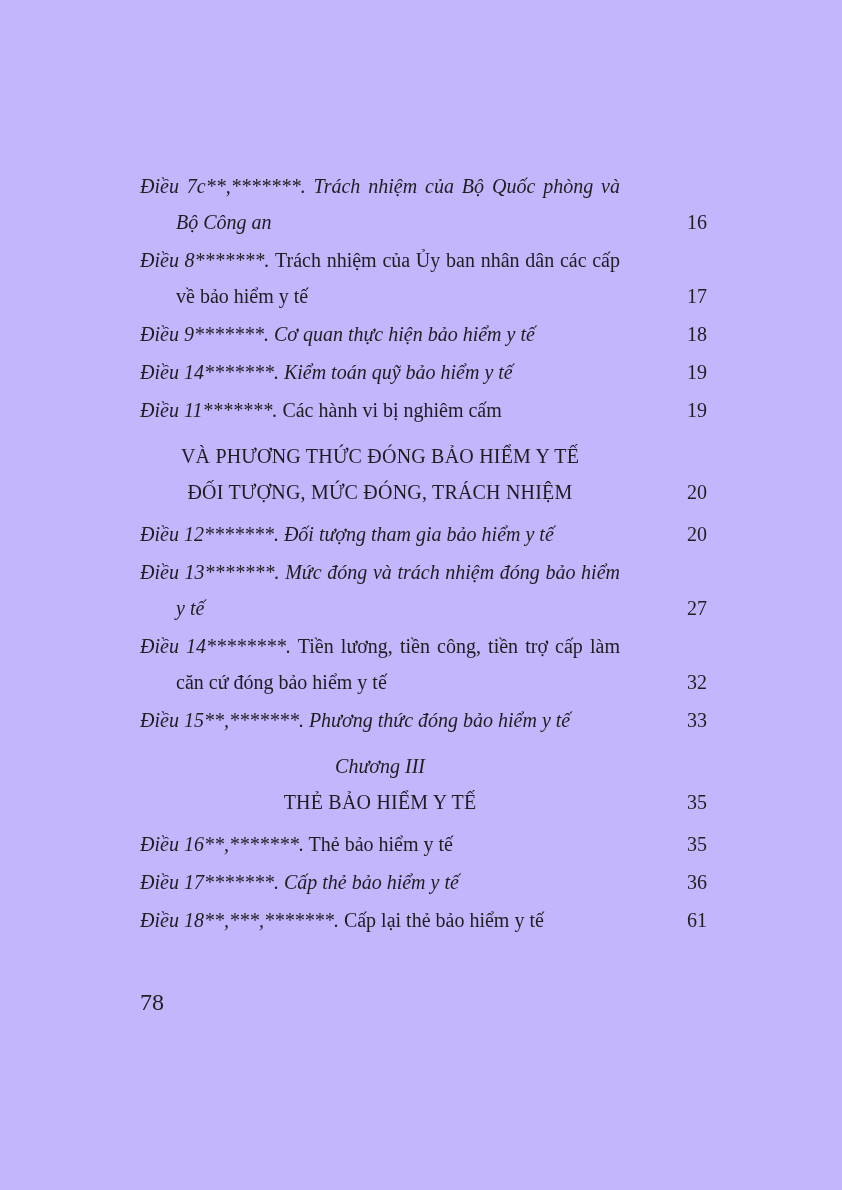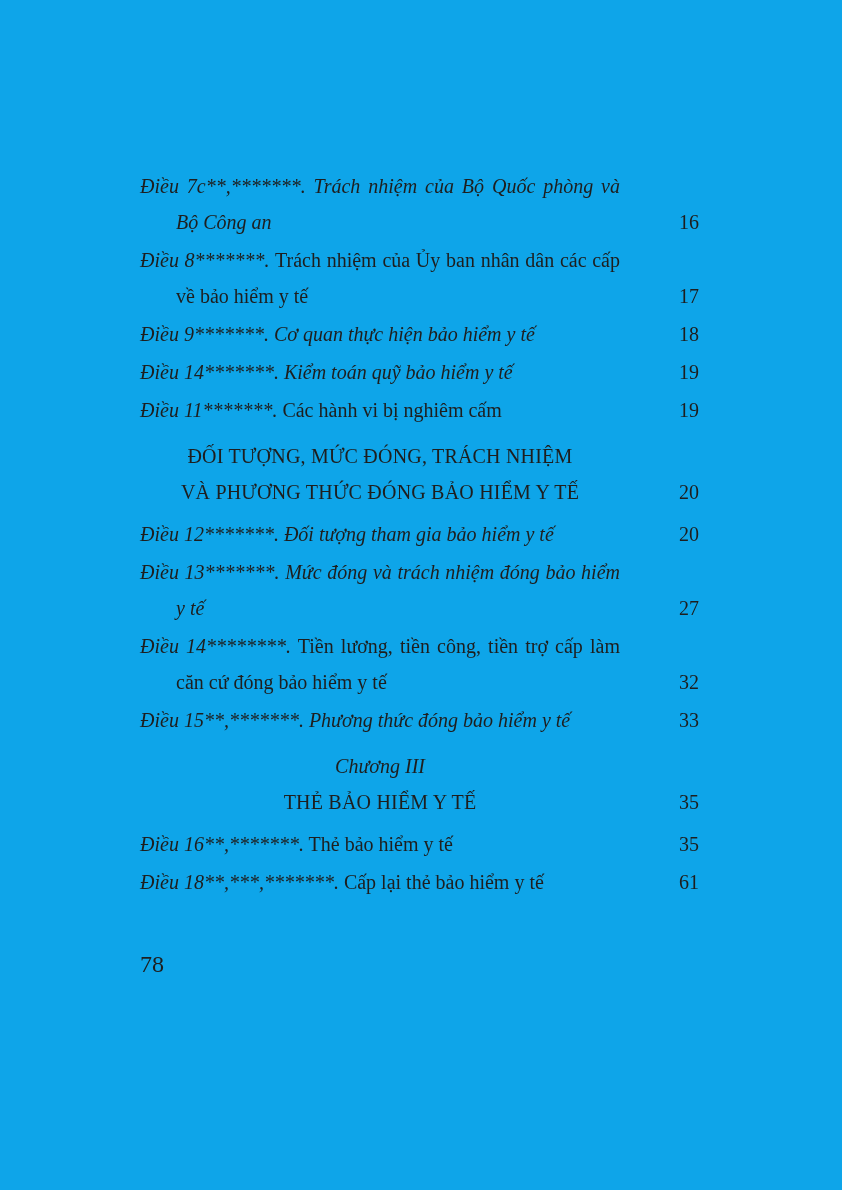--- a/index.html
+++ b/index.html
@@ -10,40 +10,40 @@
     font-family: "Liberation Serif", "DejaVu Serif", serif;
     color: #1e1e1e;
     position: relative;
     overflow: hidden;
   }
   .page {
     position: relative;
     width: 842px;
     height: 1190px;
     padding: 168px 135px 0 140px;
-    background: #0ea5e9;
+    background: #c4b5fd;
   }
   .toc { width: 567px; }
 
   
   .entry {
     position: relative;
     margin-bottom: 2px;
   }
   .entry-text {
     width: 480px;
     padding-left: 36px;
     text-indent: -36px;
     text-align: justify;
     font-size: 20px;
     line-height: 36px;
   }
   .pagenum {
     position: absolute;
-    right: 8px;
+    right: 0;
     bottom: 0;
     font-size: 20px;
     line-height: 36px;
     font-style: normal;
   }
   .italic { font-style: italic; }
   .upright { font-style: normal; }
 
   
   .chapter {
@@ -112,22 +112,22 @@
 
     <div class="entry">
       <div class="entry-text">
         <span class="italic">Điều 11*******.</span>
         <span class="upright">Các hành vi bị nghiêm cấm</span>
       </div>
       <span class="pagenum">19</span>
     </div>
 
     <div class="chapter">
+      <div class="chapter-title-line">VÀ PHƯƠNG THỨC ĐÓNG BẢO HIỂM Y TẾ</div>
       <div class="chapter-title-line">ĐỐI TƯỢNG, MỨC ĐÓNG, TRÁCH NHIỆM</div>
-      <div class="chapter-title-line">VÀ PHƯƠNG THỨC ĐÓNG BẢO HIỂM Y TẾ</div>
       <span class="pagenum">20</span>
     </div>
 
     <div class="entry">
       <div class="entry-text">
         <span class="italic">Điều 12*******.</span>
         <span class="italic">Đối tượng tham gia bảo hiểm y tế</span>
       </div>
       <span class="pagenum">20</span>
     </div>
@@ -163,20 +163,27 @@
     </div>
 
     <div class="entry">
       <div class="entry-text">
         <span class="italic">Điều 16**,*******.</span>
         <span class="upright">Thẻ bảo hiểm y tế</span>
       </div>
       <span class="pagenum">35</span>
     </div>
 
+    <div class="entry">
+      <div class="entry-text">
+        <span class="italic">Điều 17*******.</span>
+        <span class="italic">Cấp thẻ bảo hiểm y tế</span>
+      </div>
+      <span class="pagenum">36</span>
+    </div>
 
     <div class="entry">
       <div class="entry-text">
         <span class="italic">Điều 18**,***,*******.</span>
         <span class="upright">Cấp lại thẻ bảo hiểm y tế</span>
       </div>
       <span class="pagenum">61</span>
     </div>
 
   </div>

